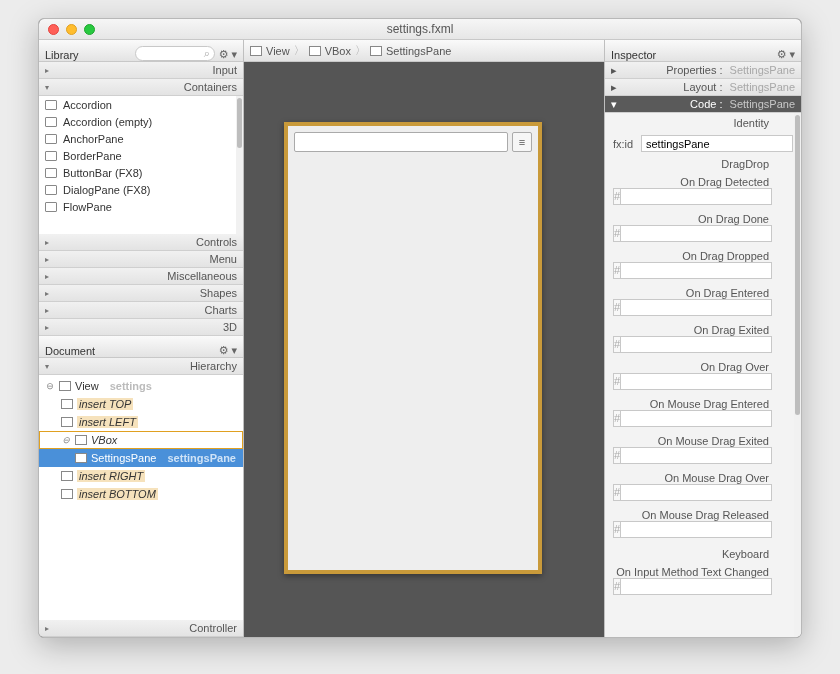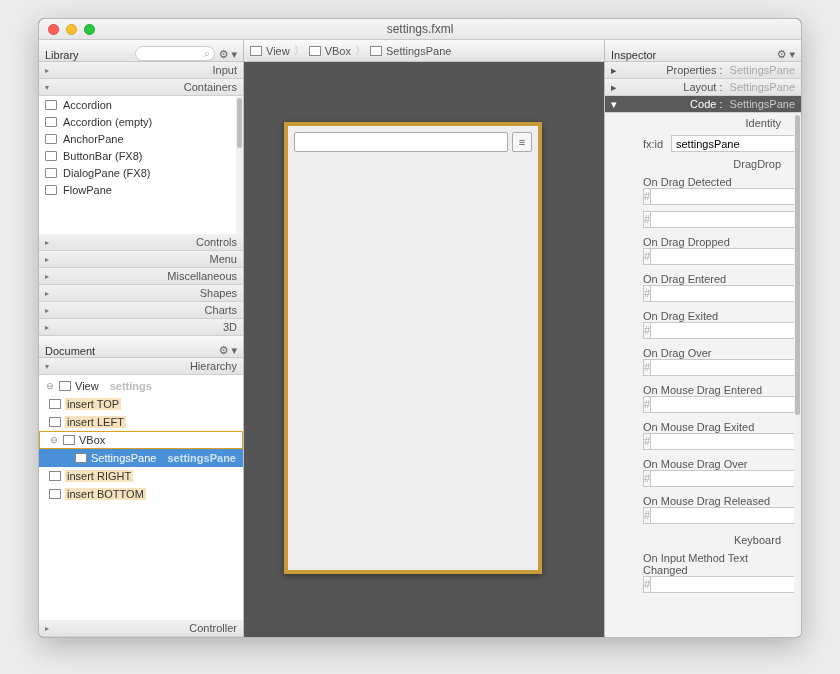--- a/index.html
+++ b/index.html
@@ -34,35 +34,35 @@
 .libscroll .thumb { position: absolute; left: 1px; right: 1px; top: 2px; height: 50px; background: #bdbdbd; border-radius: 3px; }
 .hiertree { flex: 1; background: #fff; overflow: hidden; padding-top: 2px; }
 .hrow { height: 18px; display: flex; align-items: center; gap: 4px; padding-left: 6px; color: #333; }
 .hrow .disc { width: 10px; color: #888; font-size: 9px; text-align: center; }
 .hrow .ic { width: 12px; height: 10px; border: 1px solid #888; background: #fff; display: inline-block; }
 .hrow.sel { background: #4a90d9; color: #fff; }
 .hrow.sel .hint { color: #cfe3f7; }
 .hrow .hint { color: #bbb; font-weight: bold; }
 .hrow.outline { outline: 1px solid #e0a020; outline-offset: -1px; }
 .hrow .hltext { background: rgba(224,160,32,0.3); padding: 0 2px; }
-.ind1 { padding-left: 10px; } .ind2 { padding-left: 36px; }
+.ind1 { padding-left: 22px; font-style: italic; } .ind2 { padding-left: 36px; }
 .breadcrumb { height: 22px; background: linear-gradient(#fafafa,#e3e3e3); border-bottom: 1px solid #c8c8c8; display: flex; align-items: center; padding: 0 6px; gap: 4px; color: #555; }
 .breadcrumb .ic { width: 12px; height: 10px; border: 1px solid #888; background: #fff; display: inline-block; }
 .breadcrumb .sep { color: #aaa; }
 .canvas { flex: 1; background: #555; position: relative; }
 .frame { position: absolute; left: 40px; top: 60px; width: 258px; height: 452px; border: 4px solid #c99a3a; background: #eee; box-shadow: 0 2px 6px rgba(0,0,0,0.4); }
 .frame .row { position: absolute; left: 6px; right: 6px; top: 6px; height: 20px; display: flex; gap: 4px; }
 .frame .txt { flex: 1; border: 1px solid #aaa; background: #fff; border-radius: 2px; }
 .frame .btn { width: 20px; border: 1px solid #aaa; background: #f6f6f6; border-radius: 2px; display: flex; align-items: center; justify-content: center; color: #555; }
 .insp-body { flex: 1; overflow: auto; background: #f3f3f3; padding: 0; }
 .grouptitle { text-align: right; padding: 4px 8px; color: #555; }
 .fieldrow { display: flex; align-items: center; padding: 2px 8px; }
 .fieldrow label { color: #555; min-width: 28px; }
 .fieldrow input { flex: 1; height: 17px; border: 1px solid #c8c8c8; background: #fff; padding: 0 4px; font-size: 11px; }
-.evlabel { color: #555; padding: 2px 8px 0 8px; }
+.evlabel { color: #555; padding: 2px 8px 0 8px; text-align: right; }
 .evinput { margin: 0 8px 6px 8px; display: flex; }
 .evinput .hash { width: 16px; height: 17px; border: 1px solid #c8c8c8; border-right: none; background: #f8f8f8; color: #aaa; text-align: center; line-height: 15px; }
 .evinput input { flex: 1; height: 17px; border: 1px solid #c8c8c8; background: #fff; padding: 0 4px; font-size: 11px; }
 .rscroll { position: absolute; right: 0; top: 0; bottom: 0; width: 7px; background: #f1f1f1; }
 .rscroll .thumb { position: absolute; left: 1px; right: 1px; top: 2px; height: 300px; background: #bdbdbd; border-radius: 3px; }
 .rightscrollwrap { position: relative; flex: 1; display: flex; min-height: 0; }
 </style>
 </head>
 <body>
 
@@ -97,20 +97,24 @@
             <span class="ic"></span>
             <span>Accordion</span>
           </div>
         <div class="librow">
             <span class="ic"></span>
             <span>Accordion  (empty)</span>
           </div>
         <div class="librow">
             <span class="ic"></span>
             <span>AnchorPane</span>
+          </div>
+        <div class="librow">
+            <span class="ic"></span>
+            <span>BorderPane</span>
           </div>
         <div class="librow">
             <span class="ic"></span>
             <span>ButtonBar   (FX8)</span>
           </div>
         <div class="librow">
             <span class="ic"></span>
             <span>DialogPane   (FX8)</span>
           </div>
         <div class="librow">
@@ -220,33 +224,34 @@
       <div class="inspsec" style="background:linear-gradient(#f1f1f1,#e3e3e3)">
           <span class="tri">▸</span>
           <span class="lbl"><span>Layout</span> : <span class="sub">SettingsPane</span></span>
         </div>
       <div class="inspsec dark">
           <span class="tri" style="color:#fff">▾</span>
           <span class="lbl"><span>Code</span> : <span class="sub">SettingsPane</span></span>
         </div>
 
       <div class="rightscrollwrap">
-        <div class="insp-body" style="flex:1; padding-right:12px;margin-left:30px;">
+        <div class="insp-body" style="flex:1; padding-right:24px;">
           <div class="grouptitle">Identity</div>
           <div class="fieldrow">
             <label>fx:id</label>
             <input value="settingsPane" style="">
           </div>
           <div class="grouptitle">DragDrop</div>
           <div id="events-container">
               <div class="evlabel">On Drag Detected</div>
               <div class="evinput">
                 <div class="hash">#</div>
                 <input style="">
               </div>
+              <div class="evlabel">On Drag Done</div>
               <div class="evinput">
                 <div class="hash">#</div>
                 <input style="">
               </div>
               <div class="evlabel">On Drag Dropped</div>
               <div class="evinput">
                 <div class="hash">#</div>
                 <input style="">
               </div>
               <div class="evlabel">On Drag Entered</div>

